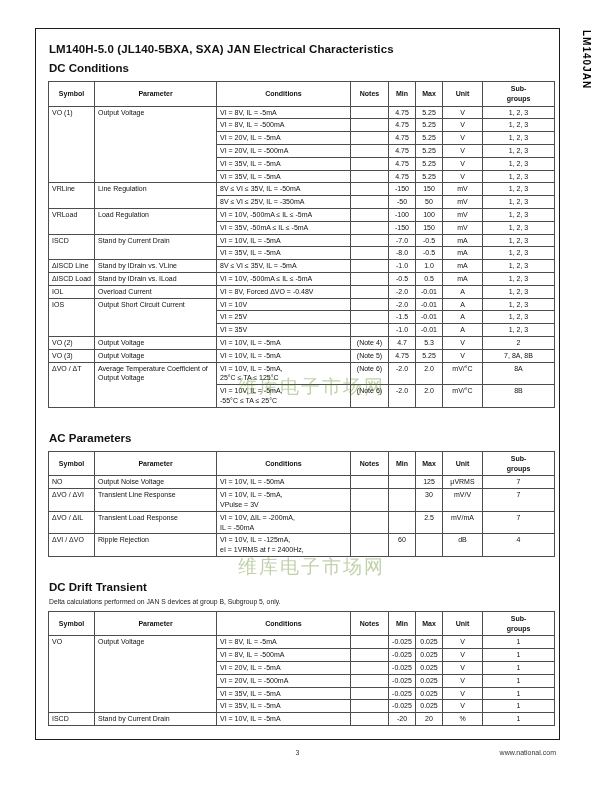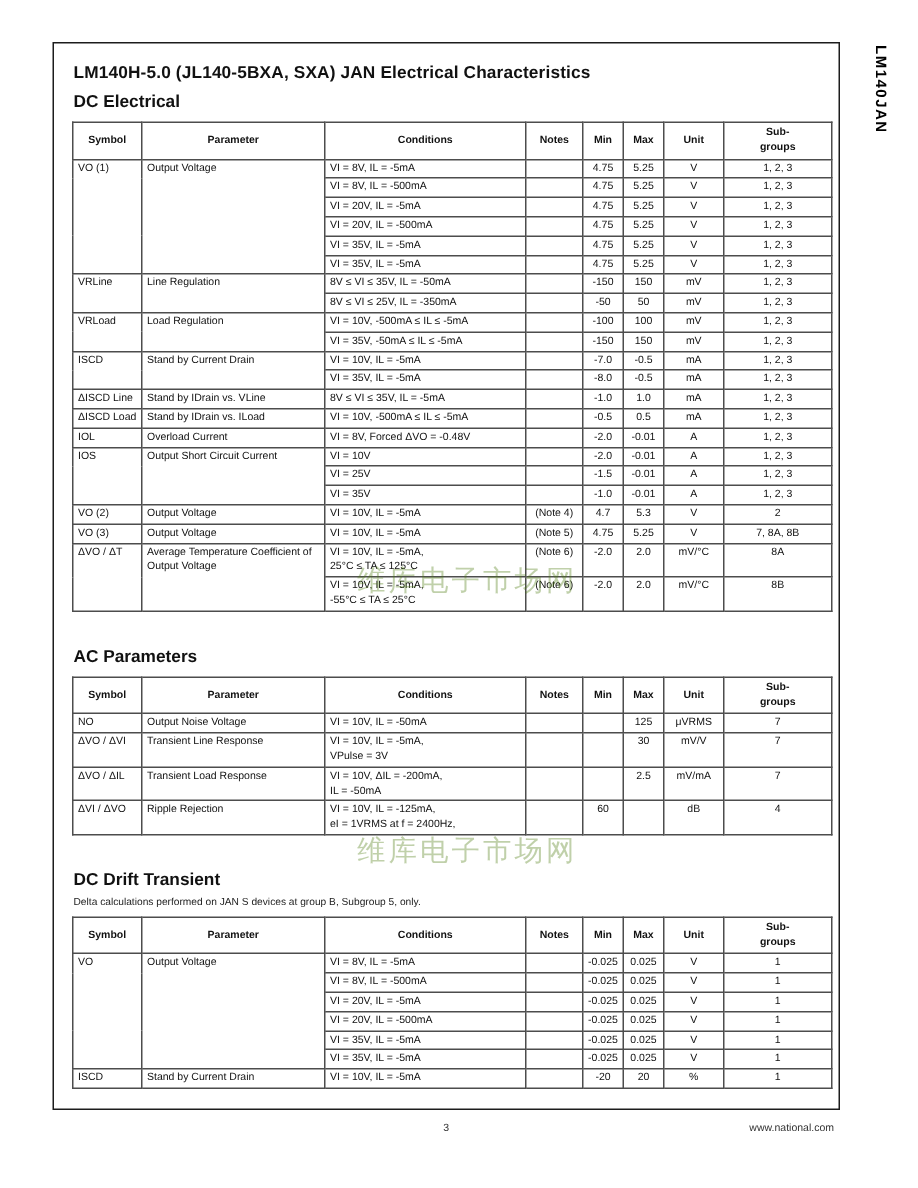--- a/index.html
+++ b/index.html
@@ -48,21 +48,21 @@
   .wm2{top:554px}
 </style>
 </head>
 <body>
 
 <div class="side-label">LM140JAN</div>
 
 <div class="content-box">
 
   <div class="doc-title">LM140H-5.0 (JL140-5BXA, SXA) JAN Electrical Characteristics</div>
-  <div class="section-title">DC Electrical</div>
+  <div class="section-title">DC Conditions</div>
 
   <table class="params">
     <colgroup>
         <col class="c-sym">
         <col class="c-par">
         <col class="c-cond">
         <col class="c-notes">
         <col class="c-min">
         <col class="c-max">
         <col class="c-unit">

